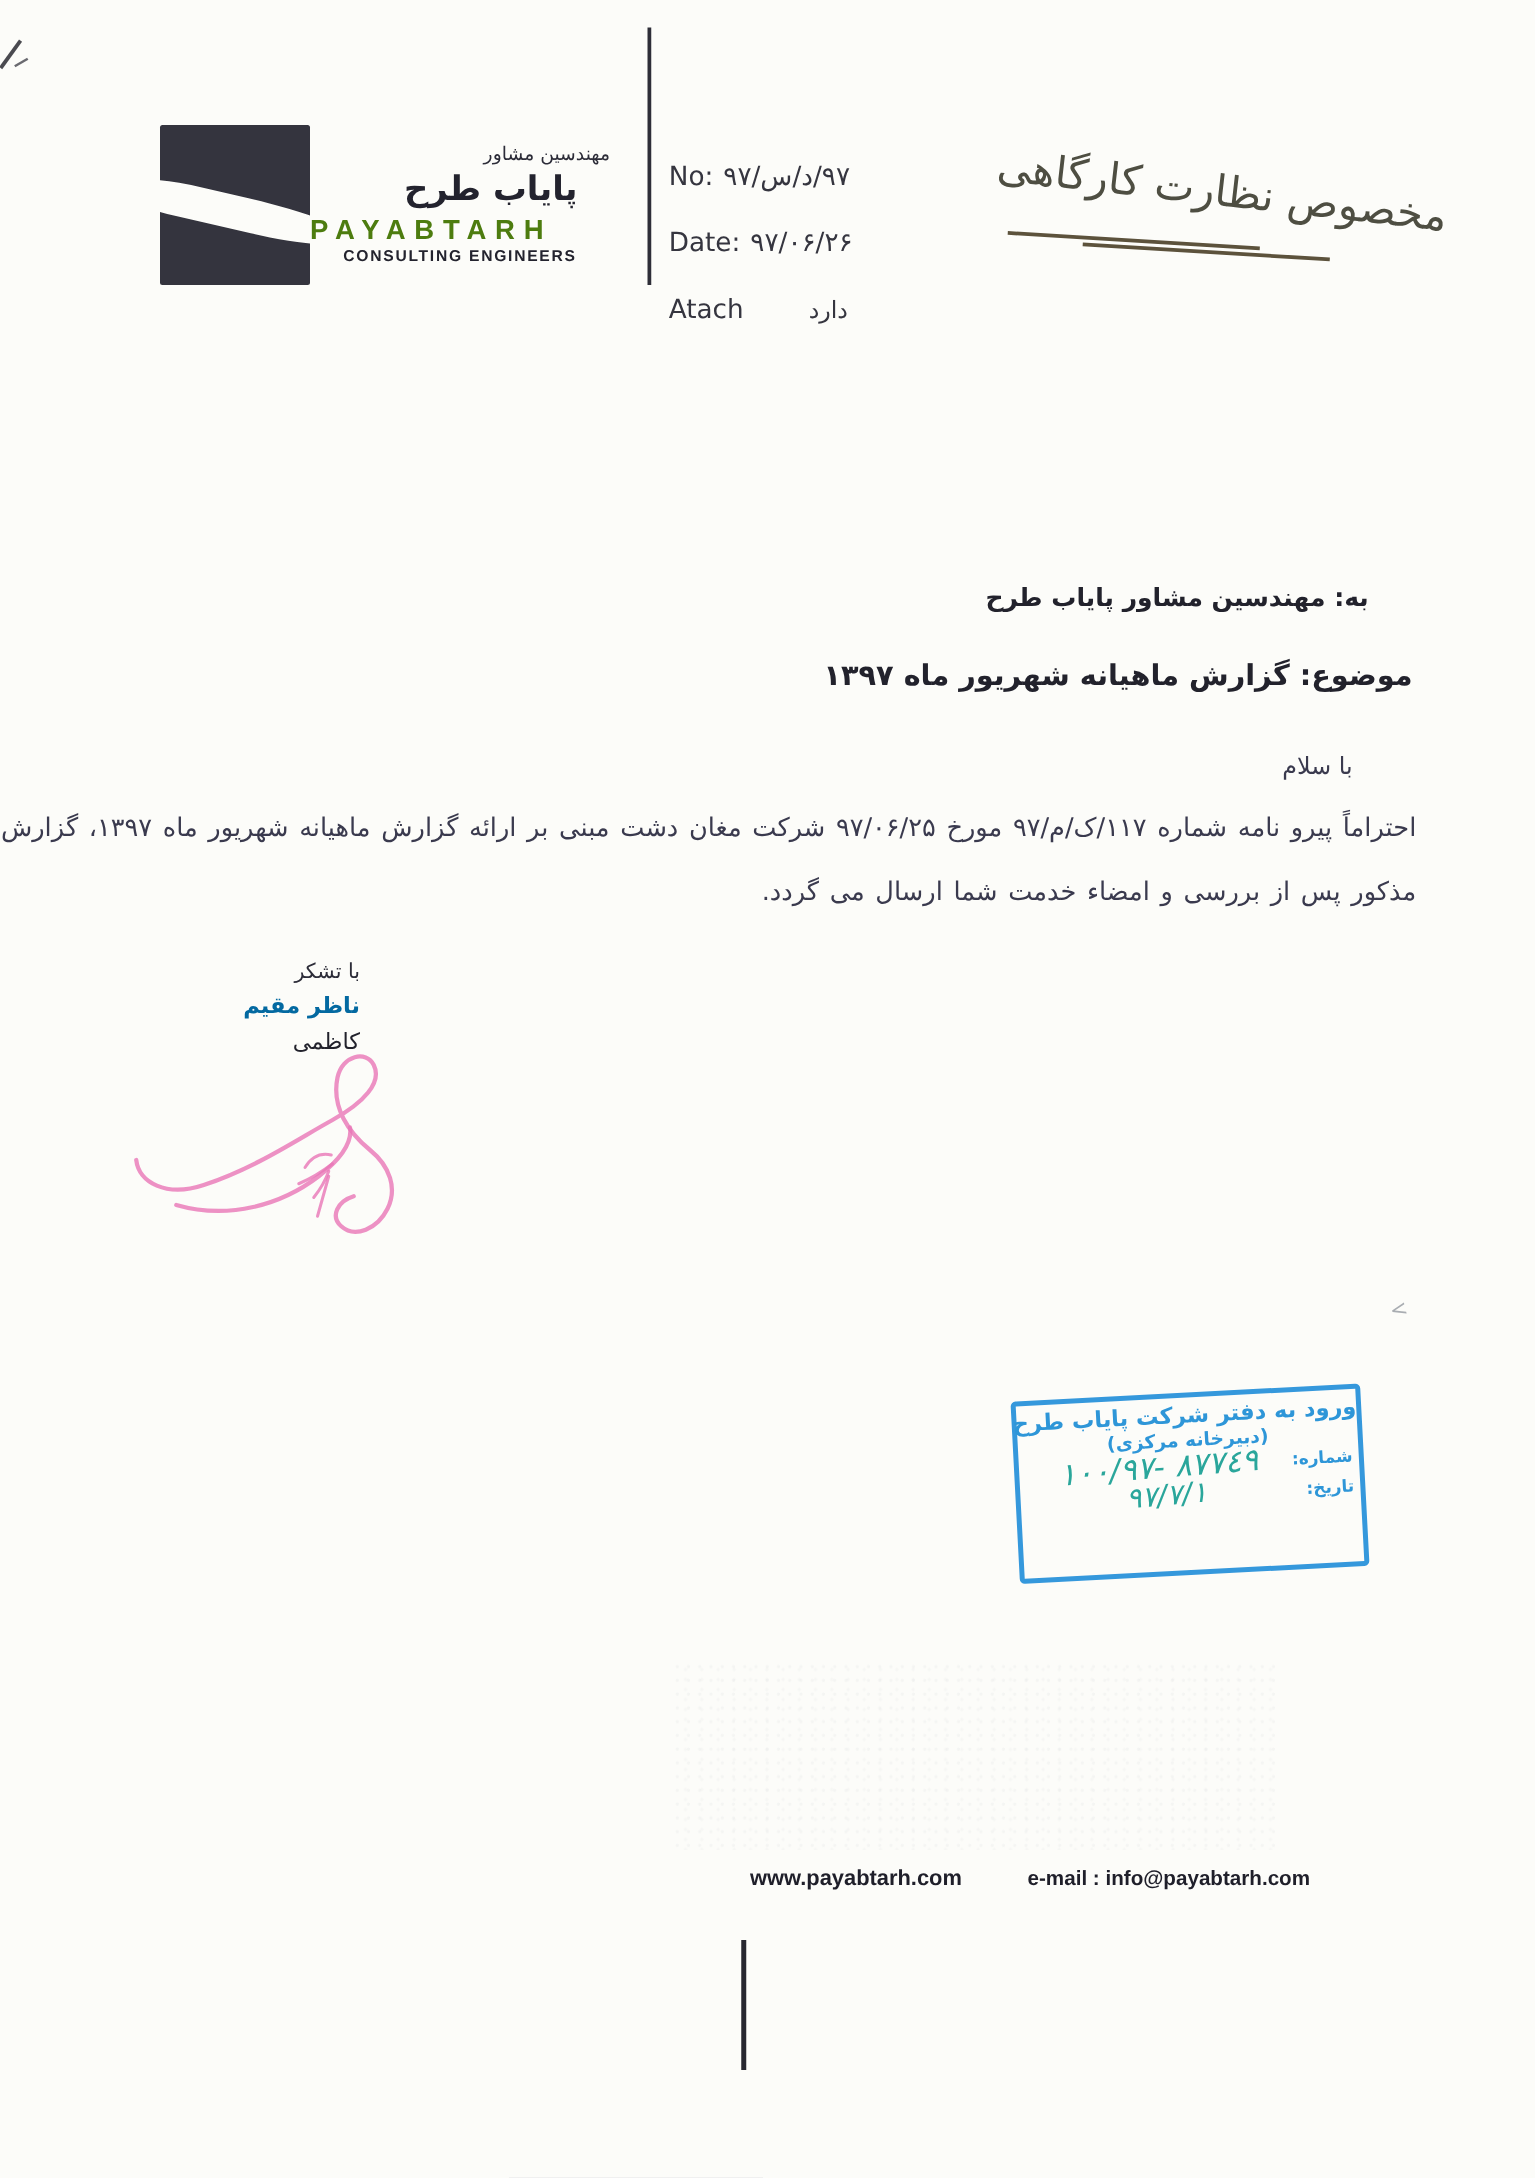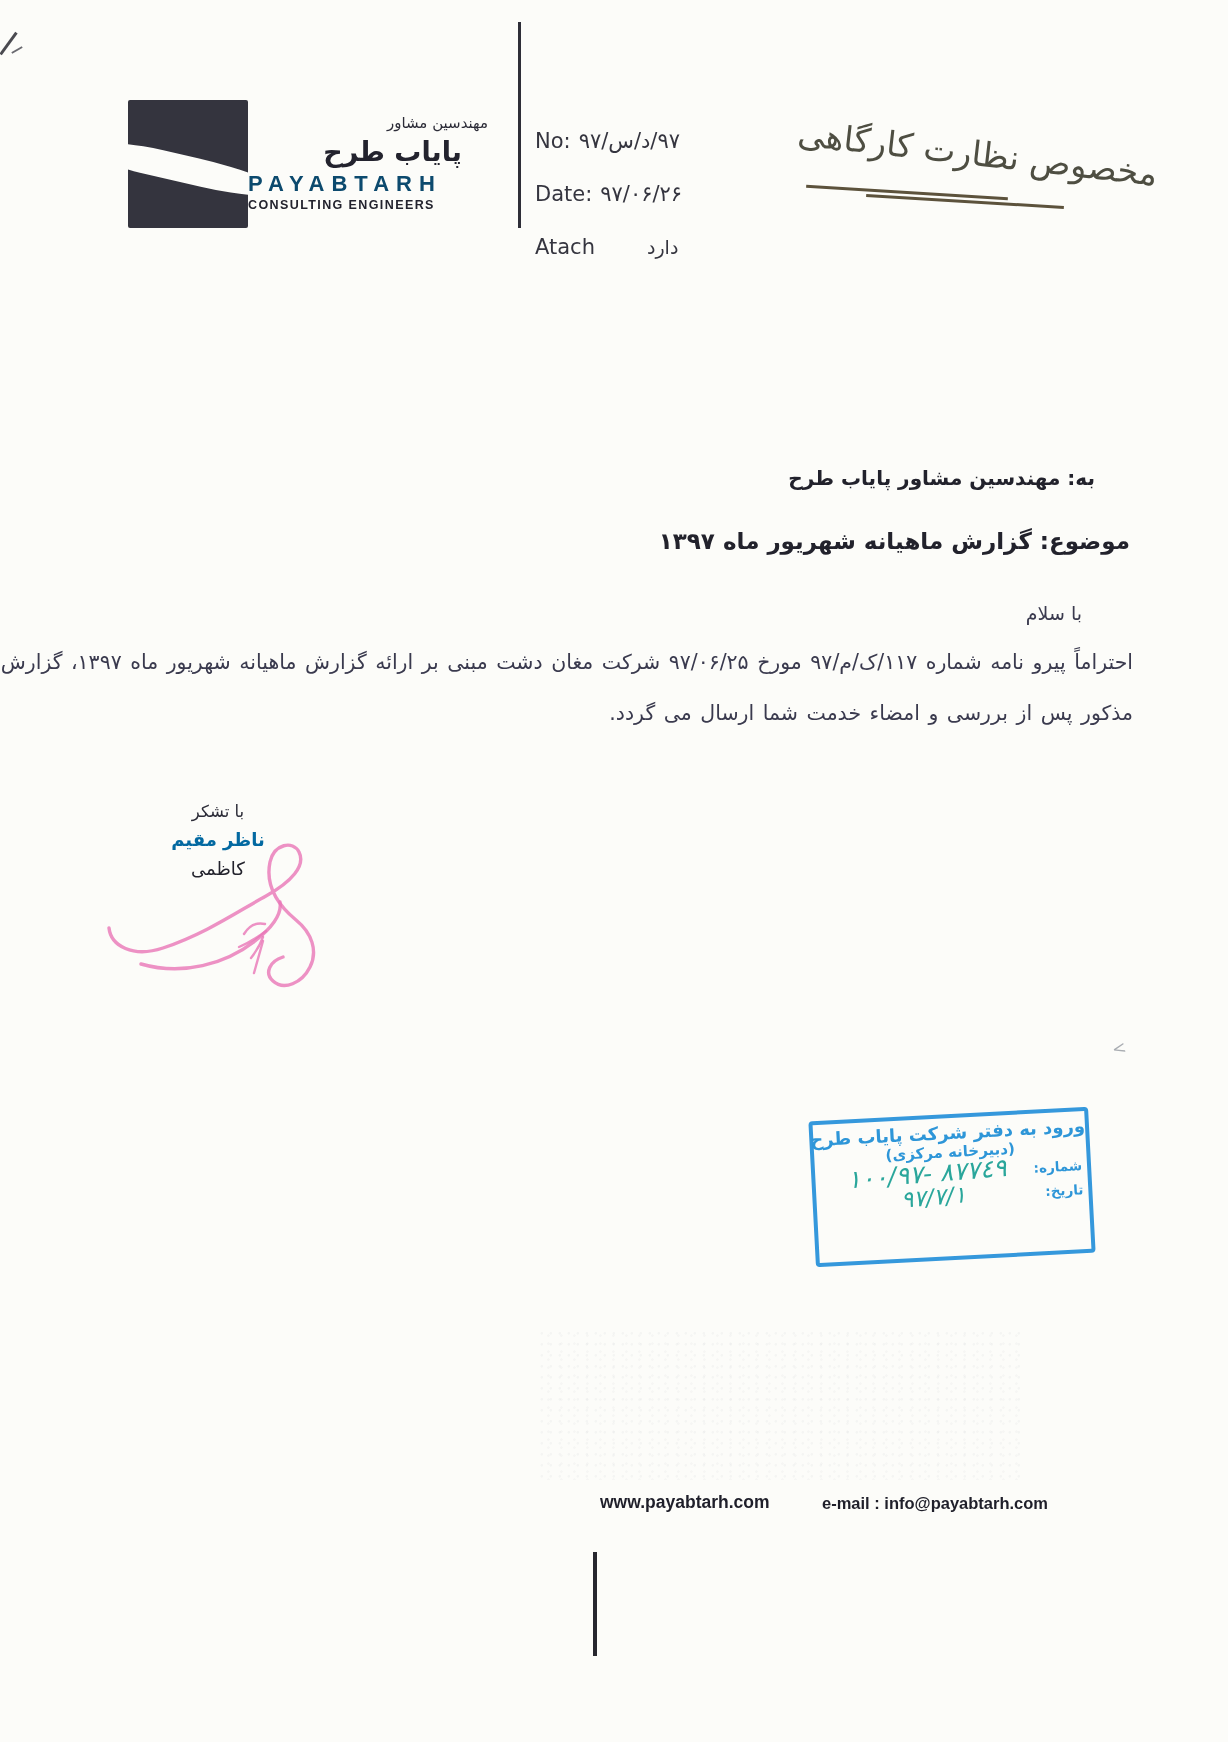--- a/index.html
+++ b/index.html
@@ -25,23 +25,23 @@
   .edge-mark{left:1112px;top:1040px;font-size:17px;color:#a9adb2;transform:rotate(-14deg);}
 
   
   .logo-square{left:128px;top:100px;width:120px;height:128px;background:#34343e;border-radius:2px;overflow:hidden;}
   .logo-swoosh{position:absolute;left:-22px;top:58px;width:178px;height:27px;background:#fcfcf9;
     border-radius:60% 100% 90% 40% / 55% 100% 100% 45%;transform:rotate(13deg);}
   .brand{left:248px;top:116px;width:240px;}
   .brand-fa-small{font-size:15px;color:#2c2c38;text-align:right;direction:rtl;}
   .brand-fa-name{font-size:27px;font-weight:bold;color:#23232e;text-align:right;direction:rtl;padding-right:26px;margin-top:7px;}
   .brand-en{font-family:"Liberation Sans","DejaVu Sans",sans-serif;font-weight:bold;font-size:22px;
-    letter-spacing:7px;color:#0c4a6e;margin-top:8px;white-space:nowrap;}
+    letter-spacing:7px;color:#4d7c0f;margin-top:8px;white-space:nowrap;}
   .brand-en-sub{font-family:"Liberation Sans","DejaVu Sans",sans-serif;font-weight:bold;font-size:12.5px;
-    letter-spacing:1.4px;color:#23232e;text-align:left;margin-top:4px;white-space:nowrap;}
+    letter-spacing:1.4px;color:#23232e;text-align:center;margin-top:4px;white-space:nowrap;}
   .header-divider{left:518px;top:22px;width:3px;height:206px;background:#2e2e38;}
 
   .hfield{font-size:21px;color:#35353f;white-space:nowrap;}
   .hfield .val{margin-left:8px;}
   .field-no{left:535px;top:131px;}
   .field-date{left:535px;top:184px;}
   .field-atach{left:535px;top:237px;}
   .field-atach .val{margin-left:52px;font-size:19px;}
 
   .handnote{left:798px;top:116px;font-size:34px;color:#4e4e42;direction:rtl;white-space:nowrap;
@@ -51,21 +51,21 @@
 
   
   .to-line{right:133px;top:468px;font-size:20px;font-weight:bold;color:#22222c;direction:rtl;white-space:nowrap;}
   .subject-line{right:98px;top:530px;font-size:23px;font-weight:bold;color:#22222c;direction:rtl;white-space:nowrap;text-align:center;}
   .salutation{right:146px;top:604px;font-size:19px;color:#3a3a4e;direction:rtl;}
   .body-line{right:95px;font-size:20.5px;color:#3a3a4e;direction:rtl;white-space:nowrap;word-spacing:2px;}
   .body-l1{top:652px;}
   .body-l2{top:703px;}
 
   
-  .signoff{left:148px;top:804px;width:140px;text-align:center;direction:rtl;}
+  .signoff{left:148px;top:769px;width:140px;text-align:right;direction:rtl;}
   .signoff-thanks{font-size:16.5px;color:#2c2c38;}
   .signoff-role{font-size:18px;font-weight:bold;color:#0369a1;margin-top:10px;}
   .signoff-name{font-size:18px;font-weight:normal;color:#22222c;margin-top:11px;}
   .sig-svg{left:103px;top:814px;}
 
   
   .stamp{left:812px;top:1114px;width:272px;height:138px;border:4.5px solid #3598dc;border-radius:4px;
     transform:rotate(-3deg);direction:rtl;box-sizing:content-box;}
   .stamp-title{text-align:center;font-weight:bold;font-size:18px;color:#2e96d8;margin-top:6px;white-space:nowrap;}
   .stamp-sub{text-align:center;font-weight:bold;font-size:15px;color:#2e96d8;margin-top:3px;}

